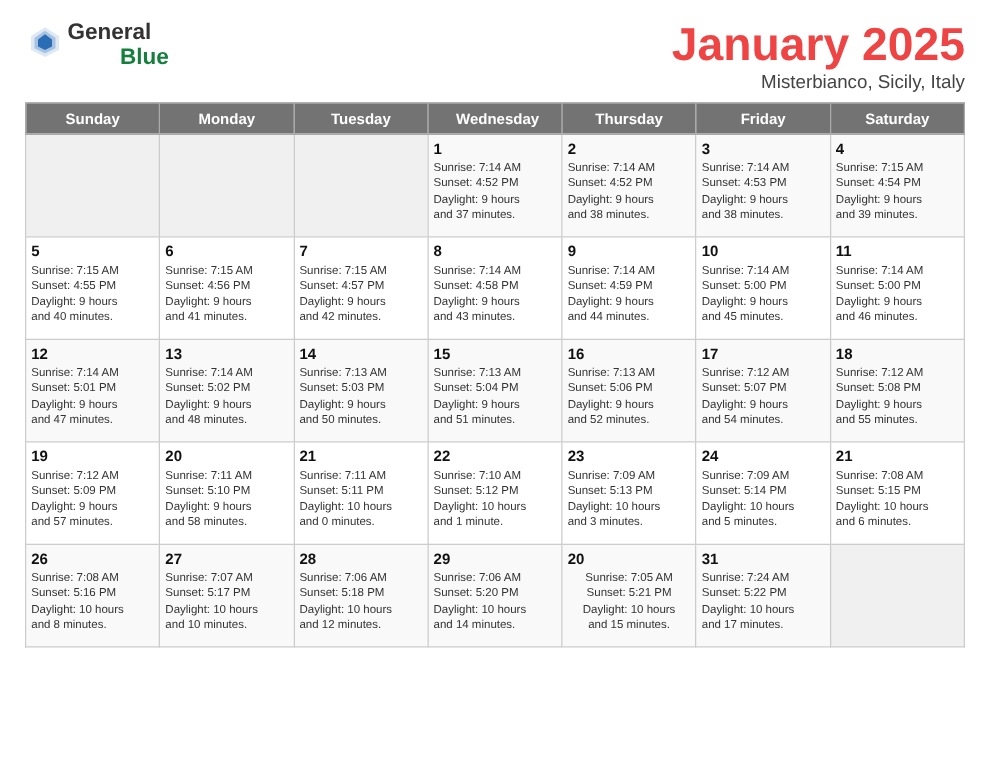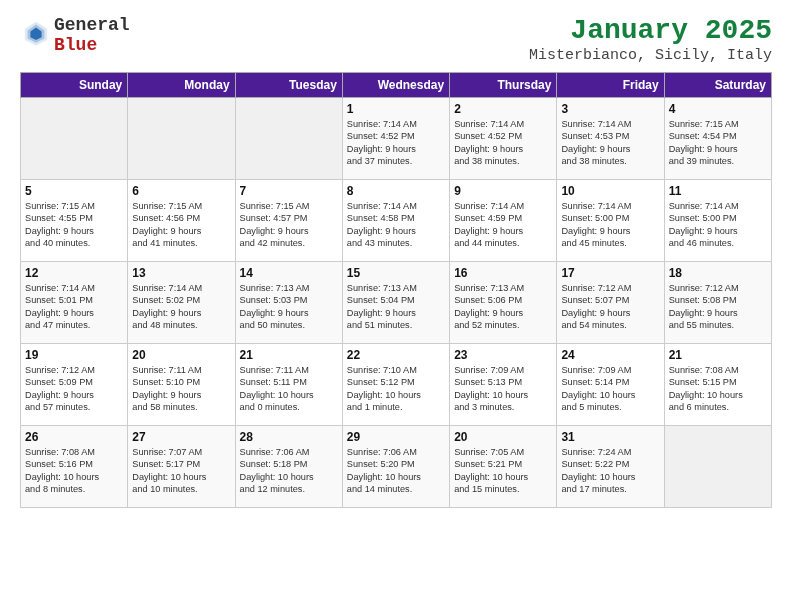--- a/index.html
+++ b/index.html
@@ -12,64 +12,63 @@
     }
     .container {
       width: 792px;
       padding: 16px 20px 10px 20px;
     }
     .header-row {
       display: flex;
       justify-content: space-between;
       align-items: flex-start;
       margin-bottom: 8px;
-      font-family: Liberation Mono, monospace;
     }
     .logo {
       display: flex;
       align-items: center;
       gap: 0;
     }
     .logo-text {
       font-size: 18px;
       font-weight: bold;
       line-height: 1.1;
     }
     .logo-general { color: #333; }
-    .logo-blue { color: #b91c1c; }
+    .logo-blue { color: #15803d; margin-left: 42px; }
     .logo-icon {
       width: 28px;
       height: 28px;
       margin-left: 2px;
     }
     .title-block {
       text-align: right;
     }
     .month-title {
-      font-size: 28px;
+      font-size: 37px;
       font-weight: bold;
-      color: #15803d;
+      color: #ef4444;
       line-height: 1.1;
     }
     .location {
       font-size: 15px;
       color: #444;
     }
     .calendar {
       width: 100%;
       border-collapse: collapse;
       table-layout: fixed;
     }
     .calendar th {
-      background: #4c1d95;
+      background: #737373;
       color: #fff;
       font-size: 12px;
       font-weight: bold;
-      padding: 5px 5px;
-      text-align: right;
+      padding: 5px 22px;
+      text-align: center;
       border: 1px solid #aaa;
     }
     .calendar td {
       vertical-align: top;
       border: 1px solid #ccc;
       padding: 4px 4px 2px 4px;
       font-size: 9.5px;
       color: #333;
       height: 82px;
       background: #fff;
@@ -345,21 +344,21 @@
           </td>
           <td>
             <span class="day-num">29</span>
             <div class="day-info" style="white-space: pre-line;">Sunrise: 7:06 AM
 Sunset: 5:20 PM
 Daylight: 10 hours
 and 14 minutes.</div>
           </td>
           <td>
             <span class="day-num">20</span>
-            <div class="day-info" style="white-space: pre-line;">Sunrise: 7:05 AM
+            <div class="day-info" style="white-space: pre-line; text-align: center;">Sunrise: 7:05 AM
 Sunset: 5:21 PM
 Daylight: 10 hours
 and 15 minutes.</div>
           </td>
           <td>
             <span class="day-num">31</span>
             <div class="day-info" style="white-space: pre-line;">Sunrise: 7:24 AM
 Sunset: 5:22 PM
 Daylight: 10 hours
 and 17 minutes.</div>

